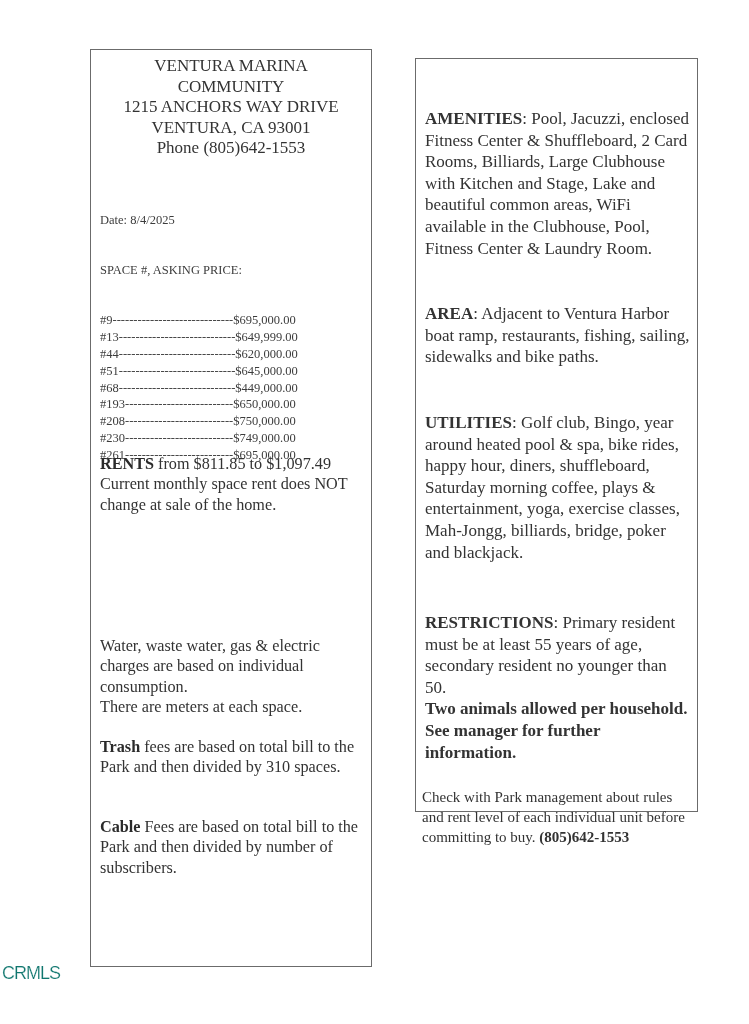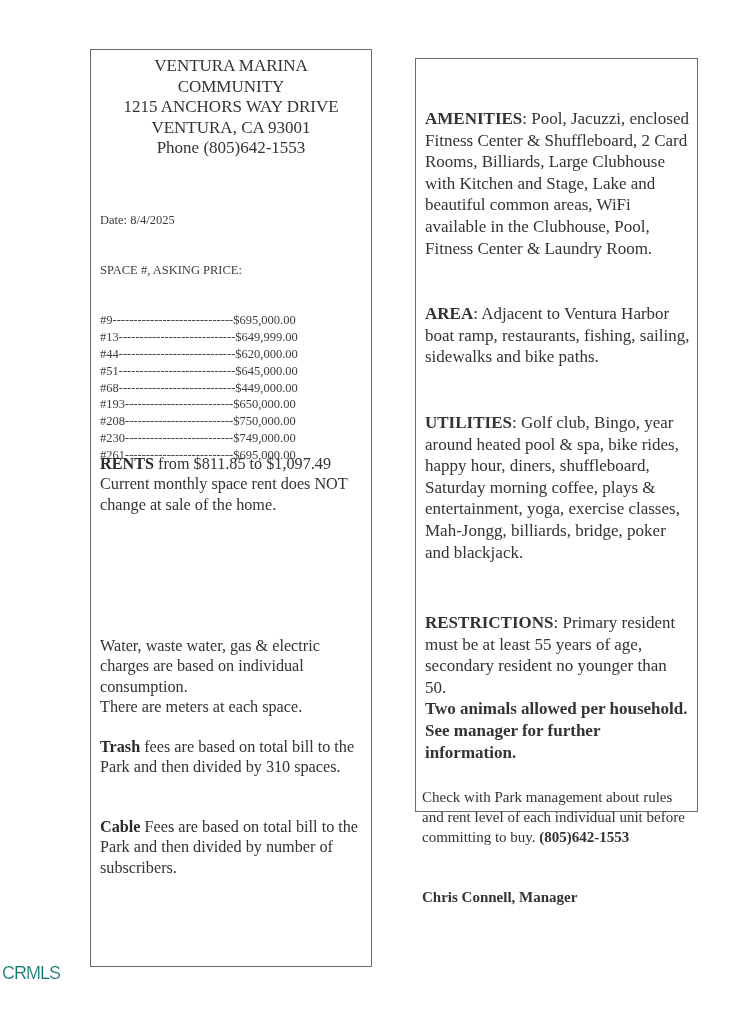--- a/index.html
+++ b/index.html
@@ -84,16 +84,15 @@
   <div class="rpara" style="top:353px;">
     <b>UTILITIES</b><span>: Golf club, Bingo, year around heated pool &amp; spa, bike rides, happy hour, diners, shuffleboard, Saturday morning coffee, plays &amp; entertainment, yoga, exercise classes, Mah-Jongg,  billiards, bridge, poker and blackjack.</span>
   </div>
   <div class="rpara" style="top:553px;">
     <b>RESTRICTIONS</b><span>: Primary resident must be at least 55 years of age, secondary resident no younger than 50.</span><br>
     <b>Two animals allowed per household. See manager for further information.</b>
   </div>
   <div class="small" style="top:728px; left:6px;">
     <span>Check with Park management about rules and rent level of each individual unit before committing to buy. </span><b>(805)642-1553</b>
   </div>
-  <div class="small bold" style="top:828px; left:6px;">Chris Connell, Manager</div>
 </div>
 
 <div id="crmls">CRMLS</div>
 
 </body></html>

